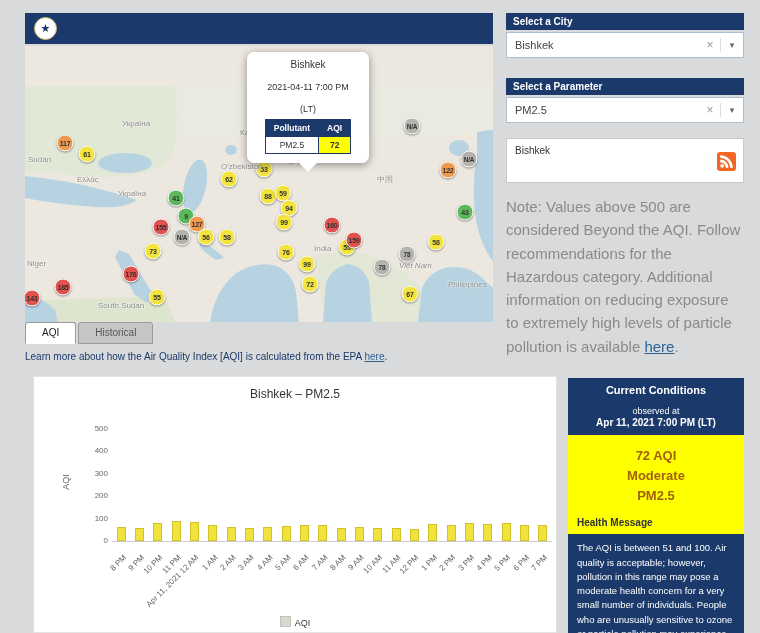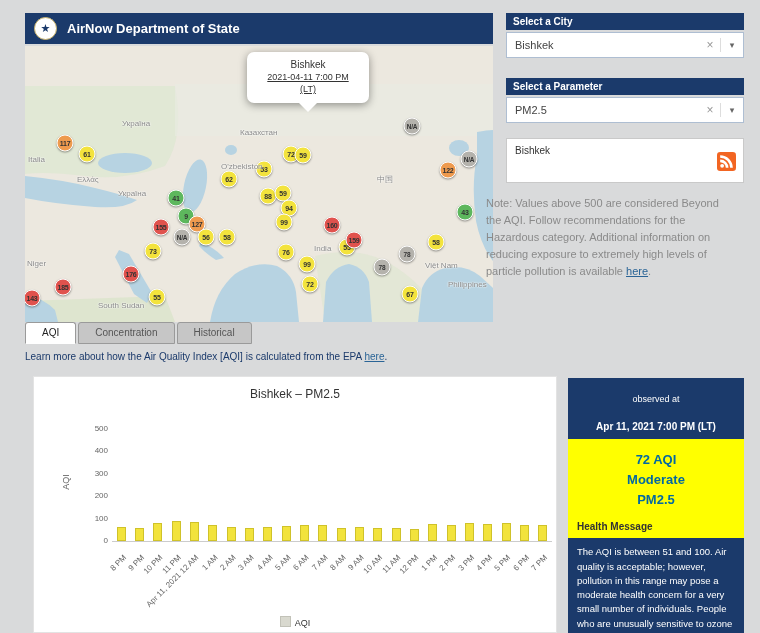--- a/index.html
+++ b/index.html
@@ -18,21 +18,21 @@
   .level-yellow{background:#f3e33d}
   .level-orange{background:#ee9a4e}
   .level-red{background:#e0524d}
   .level-na{background:#b4b2ac;font-size:6.5px;}
   .map-label{position:absolute;font-size:8px;color:#8a8a8a;white-space:nowrap;text-shadow:0 0 2px #fff,0 0 2px #fff;transform:translateY(-50%);}
 
   
   .popup{position:absolute;left:222px;top:6px;width:114px;background:#fff;border-radius:7px;box-shadow:0 2px 9px rgba(0,0,0,.4);padding:7px 4px 9px;text-align:center;z-index:30;}
   .popup::after{content:"";position:absolute;left:50%;bottom:-9px;margin-left:-9px;border:9px solid transparent;border-top-color:#fff;border-bottom:0;}
   .popup-city{font-size:10px;color:#333;}
-  .popup-date,.popup-tz{font-size:9px;color:#333;margin-top:2px;text-decoration:underline;}
+  .popup-date,.popup-tz{font-size:9px;color:#333;margin-top:12px;}
   .popup table{margin:5px auto 0;border-collapse:collapse;}
   .popup th{background:#1b3a6b;color:#fff;font-size:8.5px;font-weight:bold;padding:3px 8px;border:1px solid #1b3a6b;}
   .popup td{font-size:8.5px;color:#333;padding:3px 8px;border:1px solid #1b3a6b;background:#fff;}
   .popup td.aqi-cell{background:#ffff00;font-weight:bold;}
 
   
   .tabs{left:25px;top:322px;height:22px;display:flex;gap:2px;}
   .tab{padding:0 16px;line-height:20px;font-size:10px;text-align:center;border:1px solid #9a9a9a;border-radius:3px 3px 0 0;box-sizing:border-box;}
   .tab.active{background:#fff;color:#222;border-bottom-color:#fff;}
   .tab.inactive{background:#c6c6c6;color:#555;}
@@ -41,50 +41,49 @@
 
   
   .sideheader{left:506px;width:238px;height:17px;background:#1b3a6b;color:#fff;font-size:10px;font-weight:bold;line-height:17px;padding-left:7px;box-sizing:border-box;}
   .sel{left:506px;width:238px;height:26px;background:#fff;border:1px solid #aebed2;display:flex;align-items:center;box-sizing:border-box;}
   .sel .val{flex:1;font-size:11px;color:#444;padding-left:8px;}
   .sel .clear{width:20px;text-align:center;color:#999;font-size:12px;border-right:1px solid #ddd;cursor:pointer;}
   .sel .caret{width:22px;text-align:center;color:#666;font-size:9px;cursor:pointer;}
   .feed{left:506px;top:138px;width:238px;height:45px;background:#fff;border:1px solid #c9c9c9;box-sizing:border-box;}
   .feed-city{position:absolute;left:8px;top:6px;font-size:10px;color:#333;}
   .feed-rss{position:absolute;right:7px;top:13px;width:19px;height:19px;cursor:pointer;}
-  .note{left:486px;top:195px;width:238px;font-size:11px;line-height:1.55;color:#8a8a8a;}
+  .note{left:506px;top:195px;width:238px;font-size:15px;line-height:1.55;color:#8a8a8a;}
 
   
   .cc{left:568px;top:378px;width:176px;height:255px;display:flex;flex-direction:column;}
   .cc-head{background:#1b3a6b;color:#fff;text-align:center;padding:6px 4px 7px;}
   .cc-title{font-size:11px;font-weight:bold;}
   .cc-observed{font-size:9px;margin-top:10px;}
-  .cc-date{font-size:10px;font-weight:bold;margin-top:17px;}
-  .cc-aqi{background:#ffff00;text-align:center;padding:11px 0 9px;color:#0369a1;font-weight:bold;font-size:13px;line-height:1.55;}
+  .cc-date{font-size:10px;font-weight:bold;margin-top:1px;}
+  .cc-aqi{background:#ffff00;text-align:center;padding:11px 0 9px;color:#a16207;font-weight:bold;font-size:13px;line-height:1.55;}
   .cc-health-title{background:#ffff00;color:#333;font-weight:bold;font-size:10px;padding:2px 9px 6px;}
   .cc-body{background:#1b3a6b;color:#fff;font-size:9.5px;line-height:1.5;padding:7px 9px;flex:1;}
 
   
   .chart{left:33px;top:376px;width:524px;height:257px;background:#fff;border:1px solid #e3e3e3;box-sizing:border-box;}
   .chart-title{position:absolute;top:10px;width:100%;text-align:center;font-size:12px;color:#333;}
   .ylab{position:absolute;left:24px;top:100px;transform:rotate(-90deg);font-size:9px;color:#666;}
   .plot{position:absolute;left:78px;top:52px;width:440px;height:112px;border-bottom:1px solid #ccc;}
   .bar{position:absolute;bottom:0;width:9px;background:#f2e33c;border:1px solid #cfc22a;box-sizing:border-box;cursor:pointer;}
   .ytick{position:absolute;left:42px;width:32px;text-align:right;font-size:8px;color:#666;}
   .xtick-wrap{position:absolute;top:169px;width:120px;text-align:right;}
   .xtick{display:inline-block;transform:rotate(-45deg);transform-origin:100% 0;font-size:8px;color:#666;white-space:nowrap;}
   .legend{position:absolute;top:239px;width:100%;text-align:center;font-size:9px;color:#333;cursor:pointer;}
   .legend .sw{display:inline-block;width:9px;height:9px;background:#d9d9cf;border:1px solid #c2c2b8;vertical-align:-1px;margin-right:4px;}
 </style>
 </head>
 <body>
 
 <div class="abs hdr">
   <div class="seal">★</div>
-  <div class="hdr-title">AirNow Department of State</div>
 </div>
 
 <div class="abs map">
   <svg width="468" height="276" viewBox="0 0 468 276" style="position:absolute;left:0;top:0;">
     <path d="M0,40 L150,40 Q160,90 140,120 Q100,135 60,130 Q20,125 0,128 Z" fill="#dfe7d2" opacity="0.8"></path>
     <rect x="150" y="38" width="318" height="52" fill="#e9ebe2" opacity="0.6"></rect>
     <path d="M0,255 L140,250 L150,276 L0,276 Z" fill="#d9e4c8" opacity="0.7"></path>
     <path d="M290,210 Q330,200 360,215 Q390,230 410,260 L400,276 L300,276 Z" fill="#dce6cd" opacity="0.55"></path>
     <path d="M0,130 Q40,134 70,142 Q95,148 112,154 Q100,163 70,161 Q30,158 0,152 Z" fill="#b7d3e2"></path>
     <ellipse cx="100" cy="117" rx="27" ry="10" fill="#b7d3e2"></ellipse>
@@ -130,44 +129,55 @@
       <div class="marker level-yellow" style="left: 322px; top: 201px;">55</div>
       <div class="marker level-red" style="left: 329px; top: 194px;">159</div>
       <div class="marker level-na" style="left: 357px; top: 221px;">78</div>
       <div class="marker level-na" style="left: 382px; top: 208px;">78</div>
       <div class="marker level-yellow" style="left: 385px; top: 248px;">67</div>
       <div class="marker level-yellow" style="left: 411px; top: 196px;">58</div>
       <div class="marker level-orange" style="left: 423px; top: 124px;">122</div>
       <div class="marker level-na" style="left: 444px; top: 113px;">N/A</div>
       <div class="marker level-green" style="left: 440px; top: 166px;">43</div>
       <div class="marker level-na" style="left: 387px; top: 80px;">N/A</div>
-      <div class="map-label" style="left: 3px; top: 113px;">Italia</div>
+      <div class="map-label" style="left: 3px; top: 113px;">Sudan</div>
       <div class="map-label" style="left: 52px; top: 133px;">Ελλάς</div>
       <div class="map-label" style="left: 93px; top: 147px;">Україна</div>
       <div class="map-label" style="left: 97px; top: 77px;">Україна</div>
       <div class="map-label" style="left: 215px; top: 86px;">Казахстан</div>
       <div class="map-label" style="left: 196px; top: 120px;">O'zbekiston</div>
       <div class="map-label" style="left: 352px; top: 133px;">中国</div>
       <div class="map-label" style="left: 289px; top: 202px;">India</div>
       <div class="map-label" style="left: 2px; top: 217px;">Niger</div>
       <div class="map-label" style="left: 73px; top: 259px; text-align: right;">South Sudan</div>
-      <div class="map-label" style="left: 400px; top: 219px;">Việt Nam</div>
+      <div class="map-label" style="left: 374px; top: 219px; font-style: italic;">Việt Nam</div>
       <div class="map-label" style="left: 423px; top: 238px;">Philippines</div>
     </div>
 
   <div class="popup">
     <div class="popup-city">Bishkek</div>
     <div class="popup-date">2021-04-11 7:00 PM</div>
     <div class="popup-tz">(LT)</div>
+    <table>
+      <tbody>
+          <tr>
+        <th>Pollutant</th>
+        <th>AQI</th>
+      </tr>
+      <tr>
+        <td>PM2.5</td>
+        <td class="aqi-cell">72</td>
+      </tr>
+    </tbody>
+      </table>
   </div>
 </div>
 
 <div class="abs tabs">
   <div class="tab active">AQI</div>
-  <div class="tab inactive">Concentration</div>
   <div class="tab inactive">Historical</div>
 </div>
 
 <div class="abs learn"><span>Learn more about how the Air Quality Index [AQI] is calculated from the EPA </span><a class="lnk">here</a><span>.</span></div>
 
 <div class="abs sideheader" style="top:13px;">Select a City</div>
 <div class="abs sel" style="top:32px;">
   <div class="val">Bishkek</div>
   <div class="clear">×</div>
   <div class="caret">▾</div>
@@ -187,20 +197,21 @@
     <circle cx="6.5" cy="17.5" r="2.4" fill="#fff"></circle>
     <path d="M4 9.5a10.5 10.5 0 0 1 10.5 10.5h-3.4A7.1 7.1 0 0 0 4 12.9Z" fill="#fff"></path>
     <path d="M4 4a16 16 0 0 1 16 16h-3.4A12.6 12.6 0 0 0 4 7.4Z" fill="#fff"></path>
   </svg>
 </div>
 
 <div class="abs note"><span>Note: Values above 500 are considered Beyond the AQI. Follow recommendations for the Hazardous category. Additional information on reducing exposure to extremely high levels of particle pollution is available </span><a class="lnk">here</a><span>.</span></div>
 
 <div class="abs cc">
   <div class="cc-head">
+    <div class="cc-title">Current Conditions</div>
     <div class="cc-observed">observed at</div>
     <div class="cc-date">Apr 11, 2021 7:00 PM (LT)</div>
   </div>
   <div class="cc-aqi">
     <div>72 AQI</div>
     <div>Moderate</div>
     <div>PM2.5</div>
   </div>
   <div class="cc-health-title">Health Message</div>
   <div class="cc-body">The AQI is between 51 and 100. Air quality is acceptable; however, pollution in this range may pose a moderate health concern for a very small number of individuals. People who are unusually sensitive to ozone or particle pollution may experience respiratory symptoms.</div>

